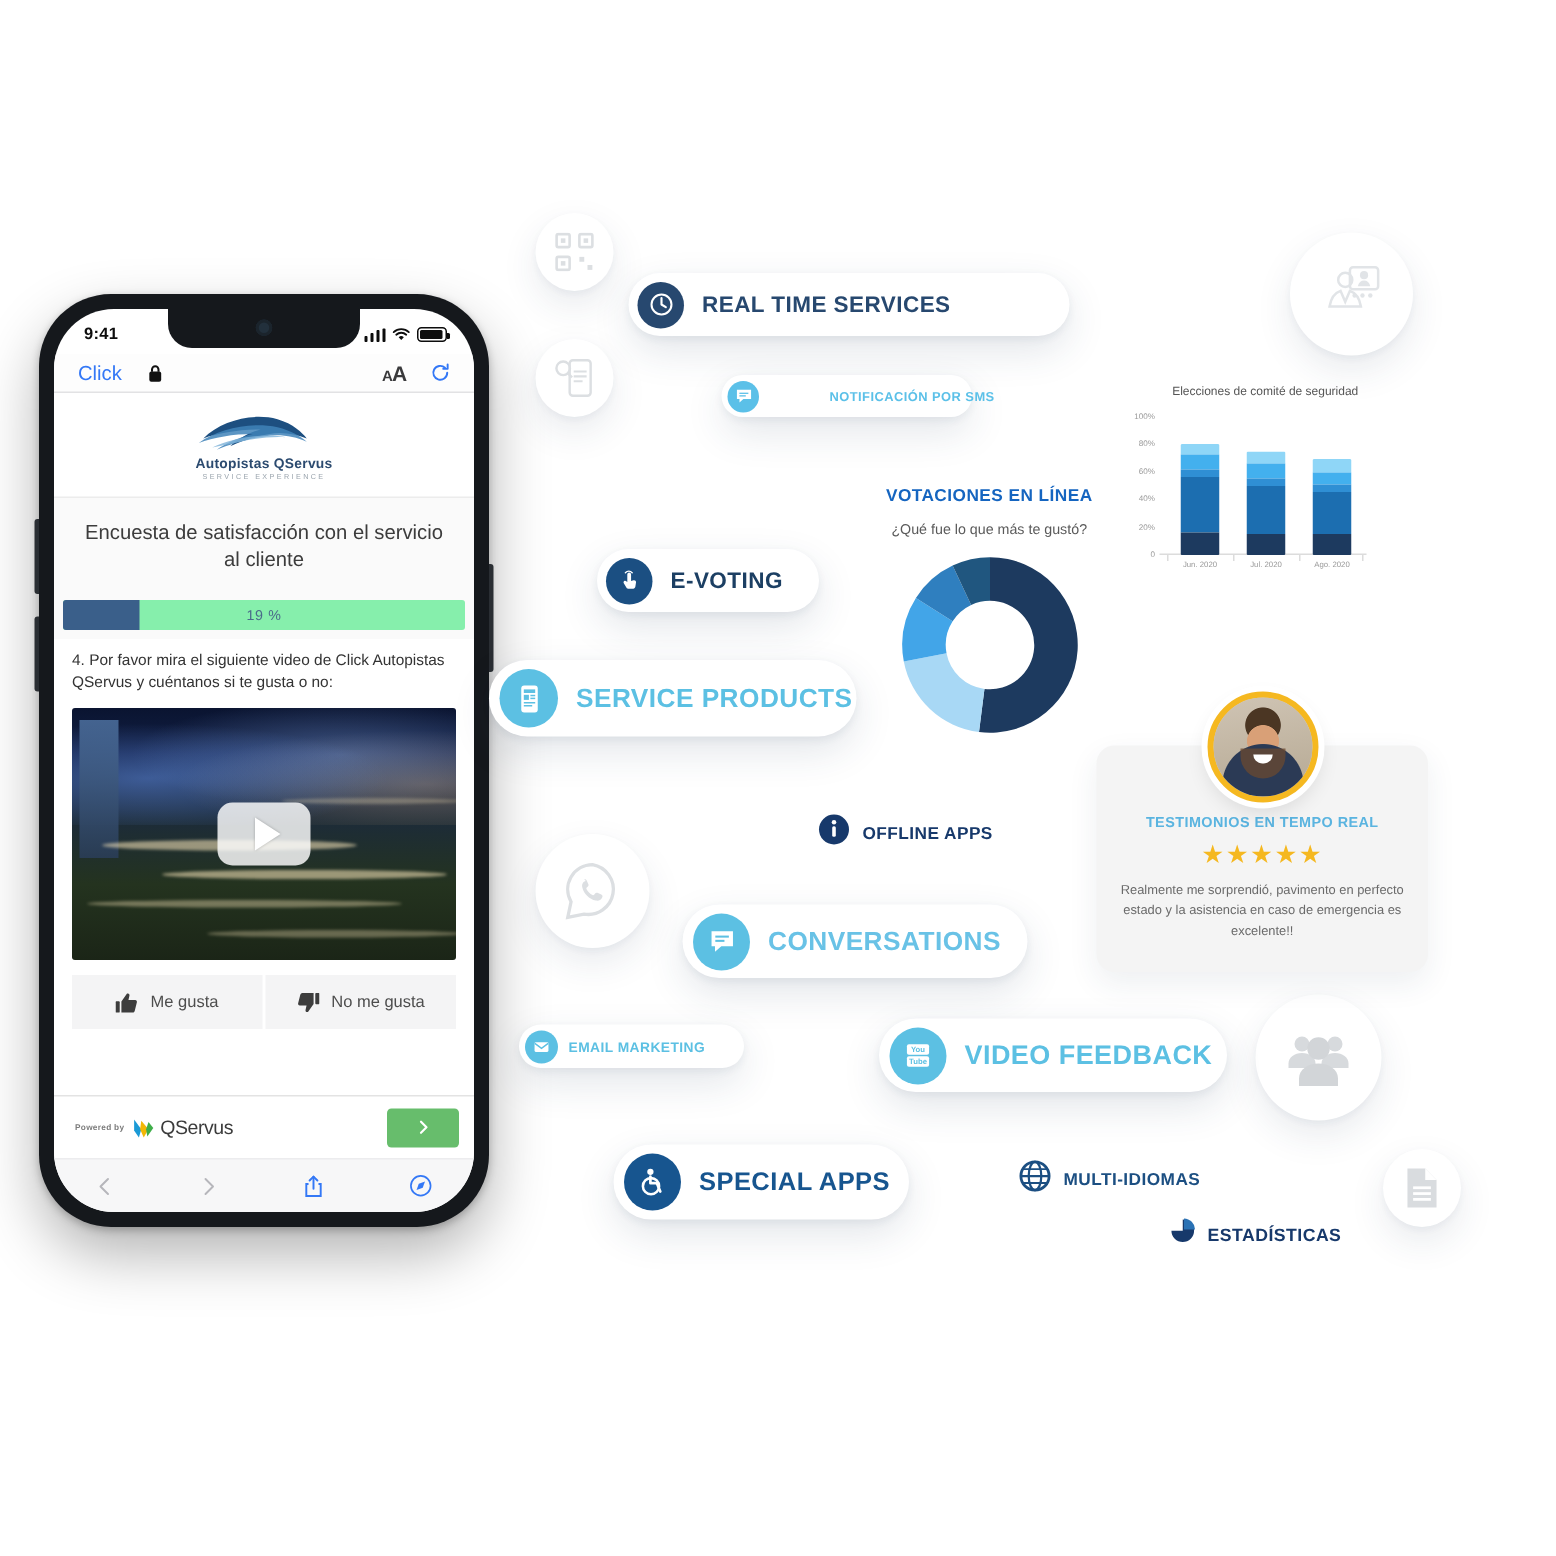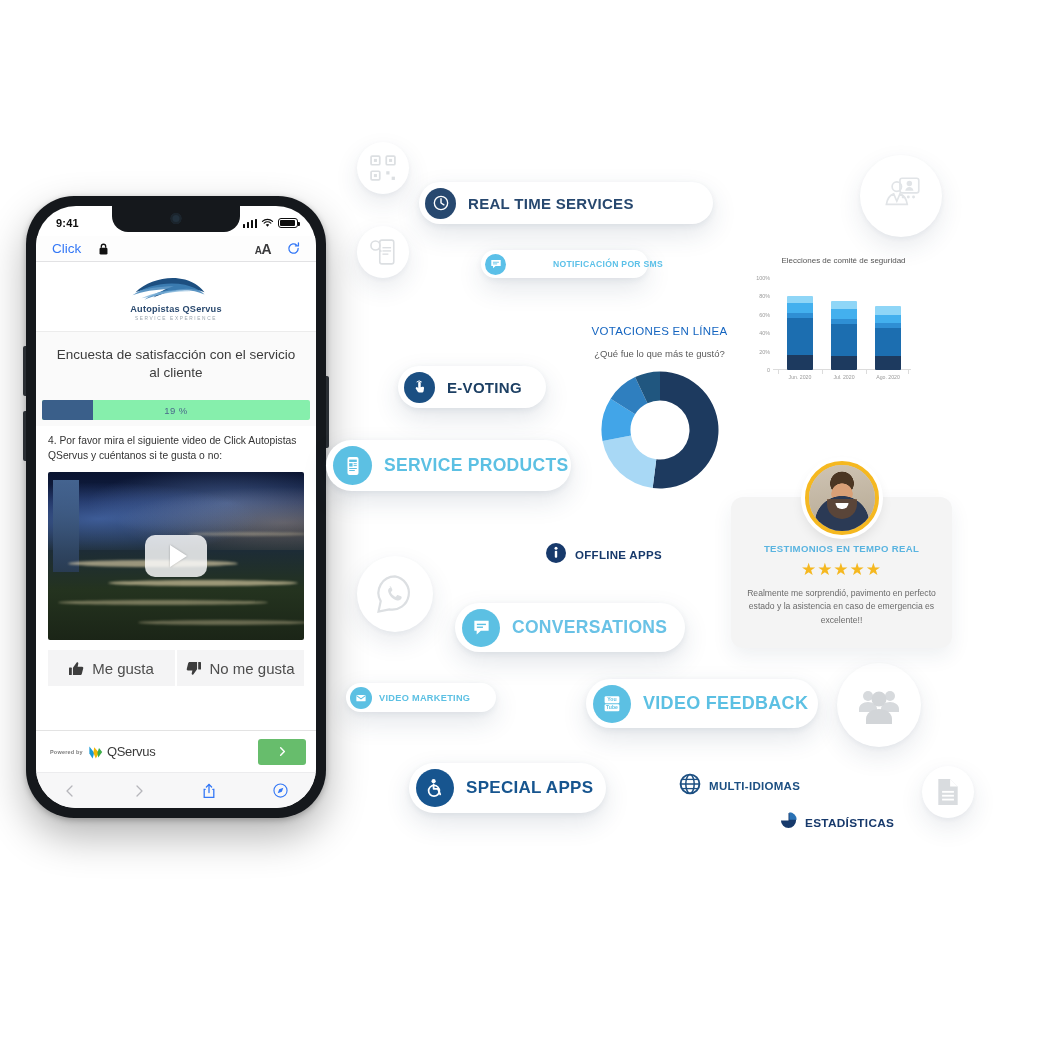--- a/index.html
+++ b/index.html
@@ -74,21 +74,21 @@
                radial-gradient(ellipse at 92% 65%, rgba(255,200,140,.30), transparent 50%);}
   .video .tower{position:absolute; left:5px; top:8px; width:26px; height:92px;
     background:linear-gradient(180deg,#4a6c9a,#2a3d57); opacity:.9;}
   .play{ position:absolute; left:50%; top:50%; transform:translate(-50%,-50%); width:62px; height:42px;
      background:rgba(255,255,255,.82); border-radius:10px; display:flex; align-items:center; justify-content:center;}
   .play i{ width:0;height:0; border-left:17px solid #ffffff; border-top:11px solid transparent; border-bottom:11px solid transparent;
      filter:drop-shadow(0 0 1px rgba(0,0,0,.25)); margin-left:4px;}
 
   .likes{ display:flex; gap:2px; margin:10px 12px 0;}
   .likebtn{ flex:1; background:#f4f4f5; height:36px; display:flex; align-items:center; justify-content:center; gap:8px;
-     font-size:15px; color:#4d4d4d;}
+     font-size:11px; color:#4d4d4d;}
   .phone-footer{ margin-top:auto; border-top:1px solid #e3e3e3; background:#fff; height:42px;
      display:flex; align-items:center; justify-content:space-between; padding:0 10px 0 14px;}
   .powered{ display:flex; align-items:center; gap:4px; font-size:9.5px; color:#555; }
   .powered .pw{ font-size:5.5px; color:#7b7b7b; font-weight:700; letter-spacing:.2px;}
   .powered .qs{ font-size:13px; color:#3b3b3b; letter-spacing:-.3px;}
   .nextbtn{ width:48px; height:26px; background:#67bd6c; border-radius:3px; color:#fff; display:flex;
      align-items:center; justify-content:center; font-size:13px;}
   .tabbar{ height:36px; background:#f7f7f8; display:flex; align-items:center; justify-content:space-around;
      color:#b6b6bb; font-size:15px; border-top:1px solid #ececee;}
 
@@ -99,21 +99,21 @@
   .pill .lb{ font-weight:700; letter-spacing:.3px; white-space:nowrap;}
 
   .ghost{ position:absolute; background:#fff; border-radius:50%; display:flex; align-items:center; justify-content:center;
      box-shadow:0 10px 24px rgba(35,60,90,.10), 0 2px 5px rgba(35,60,90,.05); color:#d9dcdf;}
 
   .bare{ position:absolute; display:flex; align-items:center; gap:8px;}
   .bare .lb{ font-weight:700; letter-spacing:.3px; white-space:nowrap;}
 
   
   .chart-card{ position:absolute; }
-  .donut-title{ text-align:center; font-size:11.5px; font-weight:400; color:#1565c0; letter-spacing:.3px;}
+  .donut-title{ text-align:center; font-size:11.5px; font-weight:700; color:#1565c0; letter-spacing:.3px;}
   .donut-sub{ text-align:center; font-size:9.5px; color:#5a5a5a; margin-top:11px;}
 
   .barchart-title{ font-size:8px; color:#555; text-align:center; }
   .bc-grid{ position:relative; }
   .bc-ylab{ position:absolute; right:100%; margin-right:3px; font-size:5.4px; color:#9a9a9a; transform:translateY(-50%);}
   .bc-axis{ position:absolute; left:0; right:0; bottom:0; height:1px; background:#dcdcdc;}
   .bar{ position:absolute; bottom:0; width:26px; display:flex; flex-direction:column-reverse; border-radius:1px; overflow:hidden;}
   .bar span{ display:block; width:100%;}
   .bc-xlab{ position:absolute; top:100%; margin-top:4px; font-size:5.2px; color:#9a9a9a; text-align:center; width:54px;}
   .bc-tick{ position:absolute; bottom:0; width:1px; height:4px; background:#dcdcdc;}
@@ -397,21 +397,21 @@
     <span class="lb" style="margin-left:12px;font-size:17.5px;color:#69c2e6;">CONVERSATIONS</span>
   </div>
 
   <div class="pill" style="left:346px;top:683px;width:150px;height:29px;padding:0 12px 0 4px;">
     <span class="ic" style="width:22px;height:22px;background:#5cc0e3;">
       <svg width="12" height="12" viewBox="0 0 14 14">
           <rect x="1.6" y="3.4" width="10.8" height="7.4" rx="1" fill="#fff"></rect>
           <path d="M1.8 4.2L7 8l5.2-3.8" stroke="#5cc0e3" stroke-width="1.2" fill="none"></path>
         </svg>
     </span>
-    <span class="lb" style="margin-left:7px;font-size:9.2px;color:#5cc0e3;">VIDEO MARKETING</span>
+    <span class="lb" style="margin-left:7px;font-size:9.2px;color:#5cc0e3;">EMAIL MARKETING</span>
   </div>
 
   <div class="pill" style="left:586px;top:679px;width:232px;height:49px;padding:0 18px 0 7px;">
     <span class="ic" style="width:38px;height:38px;background:#5cc0e3;">
       <svg width="24" height="24" viewBox="0 0 26 26">
         <rect x="5" y="4.5" width="16" height="7.6" rx="1.4" fill="#fff"></rect>
         <text x="13" y="10.2" font-family="Liberation Sans, sans-serif" font-size="5.6" font-weight="700" fill="#5cc0e3" text-anchor="middle">You</text>
         <rect x="5" y="13.2" width="16" height="7.6" rx="1.4" fill="#fff"></rect>
         <text x="13" y="18.9" font-family="Liberation Sans, sans-serif" font-size="5.6" font-weight="700" fill="#5cc0e3" text-anchor="middle">Tube</text>
       </svg>

